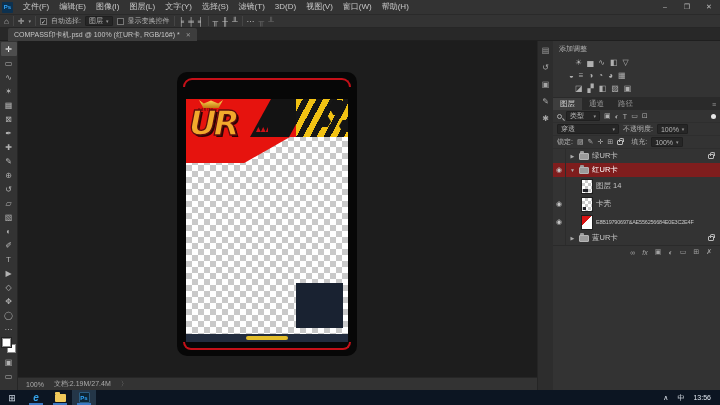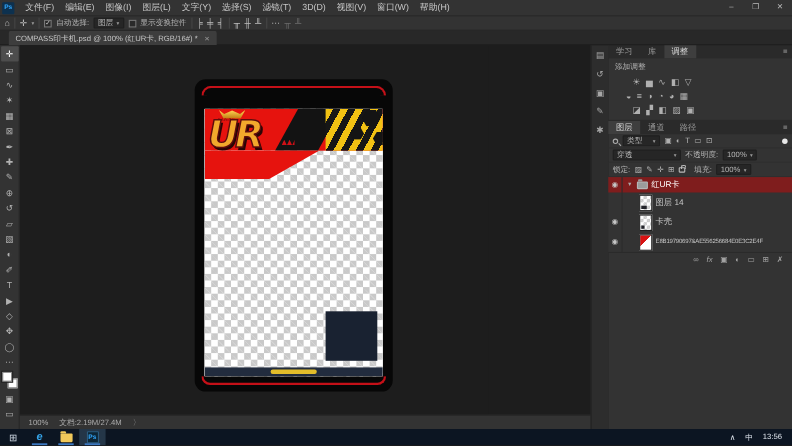--- a/index.html
+++ b/index.html
@@ -242,26 +242,20 @@
     <span>↺</span>
     <span>▣</span>
     <span>✎</span>
     <span>✱</span>
   </div>
 
   <div class="panels">
 
 
     <div>
-      <div class="ptabs">
-        <span class="ptab">学习</span>
-        <span class="ptab">库</span>
-        <span class="ptab active">调整</span>
-        <span class="pmenu">≡</span>
-      </div>
       <div class="adj-content">
         <div style="margin-bottom:2px">添加调整</div>
         <div class="adjrow">
           <span>☀</span>
           <span>▅</span>
           <span>∿</span>
           <span>◧</span>
           <span>▽</span>
         </div>
         <div class="adjrow r2">
@@ -322,20 +316,27 @@
         <span class="padlock"></span>
         <span style="margin-left:4px">填充:</span>
         <span class="dropdown">
           <span>100%</span>
           <span class="caret">▾</span>
         </span>
       </div>
 
       <div class="llist">
 
+        <div class="lrow">
+          <span class="eyecell"></span>
+          <span class="exp">▶</span>
+          <span class="foldr"></span>
+          <span>绿UR卡</span>
+          <span class="padlock rowlock"></span>
+        </div>
 
         <div class="lrow sel">
           <span class="eyecell">◉</span>
           <span class="exp">▼</span>
           <span class="foldr"></span>
           <span>红UR卡</span>
         </div>
 
         <div class="lrow tall">
           <span class="eyecell"></span>
@@ -355,20 +356,27 @@
           <span>卡壳</span>
         </div>
 
         <div class="lrow tall">
           <span class="eyecell">◉</span>
           <span style="width:9px"></span>
           <span class="thumb red"></span>
           <span class="hashname">E8B19790697&amp;AE556256684E0E3C2E4F</span>
         </div>
 
+        <div class="lrow">
+          <span class="eyecell"></span>
+          <span class="exp">▶</span>
+          <span class="foldr"></span>
+          <span>蓝UR卡</span>
+          <span class="padlock rowlock"></span>
+        </div>
       </div>
 
       <div class="lfooter">
         <span>∞</span>
         <span style="font-style:italic">fx</span>
         <span>▣</span>
         <span>◐</span>
         <span>▭</span>
         <span>⊞</span>
         <span>✗</span>

